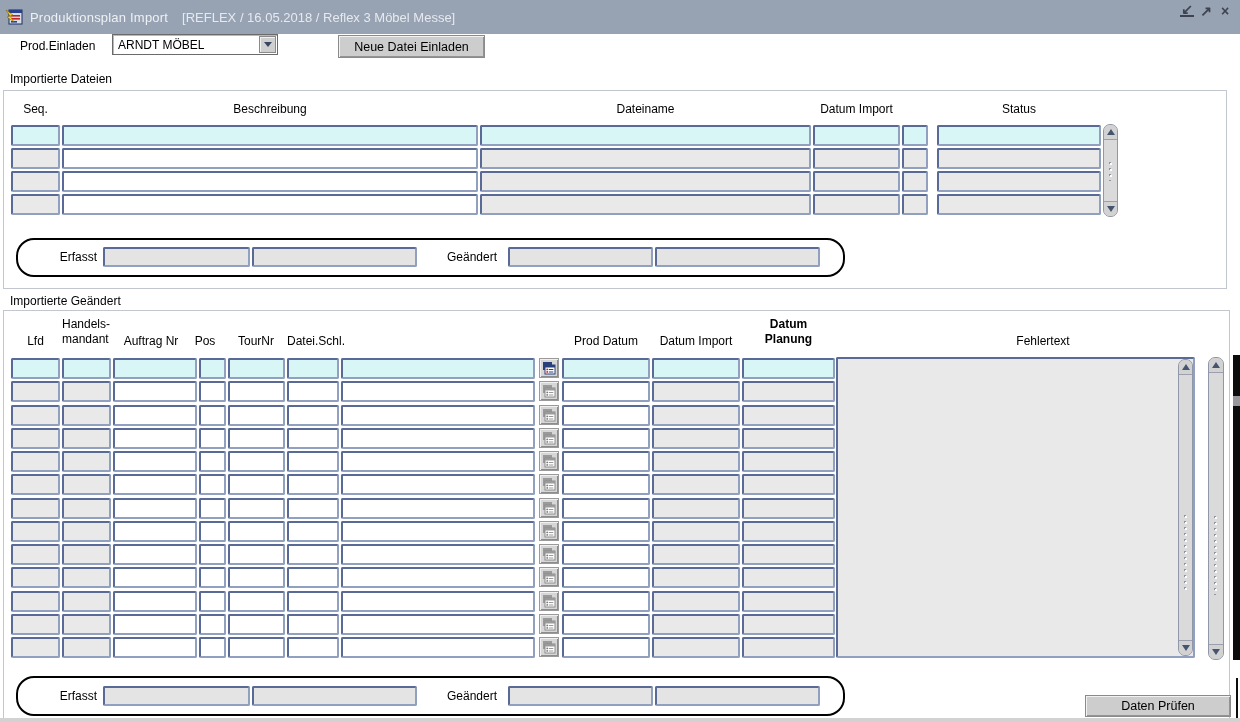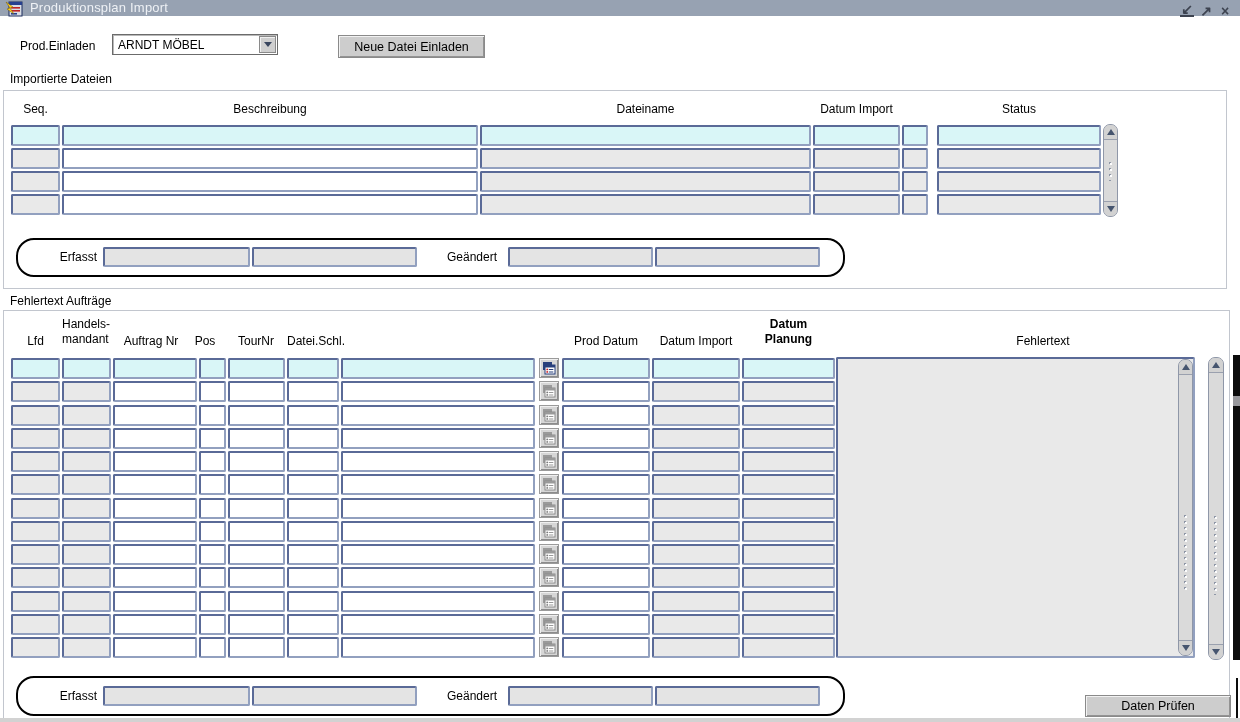--- a/index.html
+++ b/index.html
@@ -1,22 +1,22 @@
 <!DOCTYPE html>
 <html><head>
 <meta charset="utf-8">
 <style>
   * { box-sizing: border-box; margin: 0; padding: 0; }
   html,body { width:1240px; height:722px; overflow:hidden; }
   body { font-family:"Liberation Sans", sans-serif; background:#fff; color:#000; }
   #app { position:relative; width:1240px; height:722px; background:#fff; overflow:hidden; }
 
   
-  .titlebar { position:absolute; left:0; top:0; width:1240px; height:16px;
-    background:#97a2b2; display:flex; }
+  .titlebar { position:absolute; left:0; top:0; width:1240px; height:34px;
+    background:#97a2b2; display:flex; align-items:center; }
   .titlebar .appicon { margin-left:5px; width:18px; height:18px; flex:0 0 auto; }
   .titlebar .ttl { color:#eef1f5; font-size:13px; margin-left:7px; letter-spacing:.2px; }
   .titlebar .ctx { color:#e6eaf0; font-size:13px; margin-left:14px; }
   .winctl { position:absolute; right:8px; top:3px; display:flex; gap:5px; }
   .winctl span { width:14px; height:16px; color:#3d4350; font-size:14px; font-weight:bold;
     text-align:center; line-height:16px; cursor:default; }
   .winctl .mini { border-bottom:2px solid #3d4350; height:14px; line-height:12px; }
 
   
   .lbl { position:absolute; font-size:12px; white-space:nowrap; }
@@ -89,20 +89,21 @@
   <div class="titlebar">
     <svg class="appicon" viewBox="0 0 18 18">
       <rect x="4" y="2" width="13" height="14" fill="#d8dce4" stroke="#1d2c5e"></rect>
       <rect x="4" y="2" width="13" height="3" fill="#27408f"></rect>
       <rect x="6" y="7" width="9" height="1.6" fill="#c02424"></rect>
       <rect x="6" y="10" width="9" height="1.6" fill="#c02424"></rect>
       <rect x="6" y="13" width="6" height="1.6" fill="#27408f"></rect>
       <polygon points="1,2 8,7 5,8 9,14 2,9 5,8" fill="#ffd21e" stroke="#7a5a00" stroke-width="0.5"></polygon>
     </svg>
     <span class="ttl">Produktionsplan Import</span>
+    <span class="ctx">[REFLEX / 16.05.2018 / Reflex 3 Möbel Messe]</span>
     <div class="winctl">
       <span class="mini">↙</span>
       <span>↗</span>
       <span>×</span>
     </div>
   </div>
 
   <span class="lbl" style="left:20px; top:39px;">Prod.Einladen</span>
   <div class="combo">
     <span class="val">ARNDT MÖBEL</span>
@@ -162,21 +163,21 @@
 
   <div class="roundbox" style="left:16px; top:238px; width:829px; height:39px;"></div>
   <span class="lbl" style="left:40px; top:250px; width:57px; text-align:right;">Erfasst</span>
   <div class="afield" style="left:103px; top:247px; width:147px;"></div>
   <div class="afield" style="left:252px; top:247px; width:165px;"></div>
   <span class="lbl" style="left:437px; top:250px; width:60px; text-align:right;">Geändert</span>
   <div class="afield" style="left:508px; top:247px; width:145px;"></div>
   <div class="afield" style="left:655px; top:247px; width:165px;"></div>
 
   <div class="frame" style="left:3px; top:310px; width:1227px; height:410px;"></div>
-  <span class="sectitle" style="left:10px; top:294px;">Fehlertext Aufträge</span>
+  <span class="sectitle" style="left:10px; top:294px;">Importierte Geändert</span>
 
   <span class="hdr" style="left:11px;  top:334px; width:49px;">Lfd</span>
   <span class="hdr left" style="left:62px; top:317px; width:70px;">Handels-
 mandant</span>
   <span class="hdr" style="left:109px; top:334px; width:84px;">Auftrag Nr</span>
   <span class="hdr" style="left:181px; top:334px; width:48px;">Pos</span>
   <span class="hdr" style="left:218px; top:334px; width:76px;">TourNr</span>
   <span class="hdr left" style="left:287px; top:334px; width:80px;">Datei.Schl.</span>
   <span class="hdr" style="left:562px; top:334px; width:88px;">Prod Datum</span>
   <span class="hdr" style="left:652px; top:334px; width:88px;">Datum Import</span>

